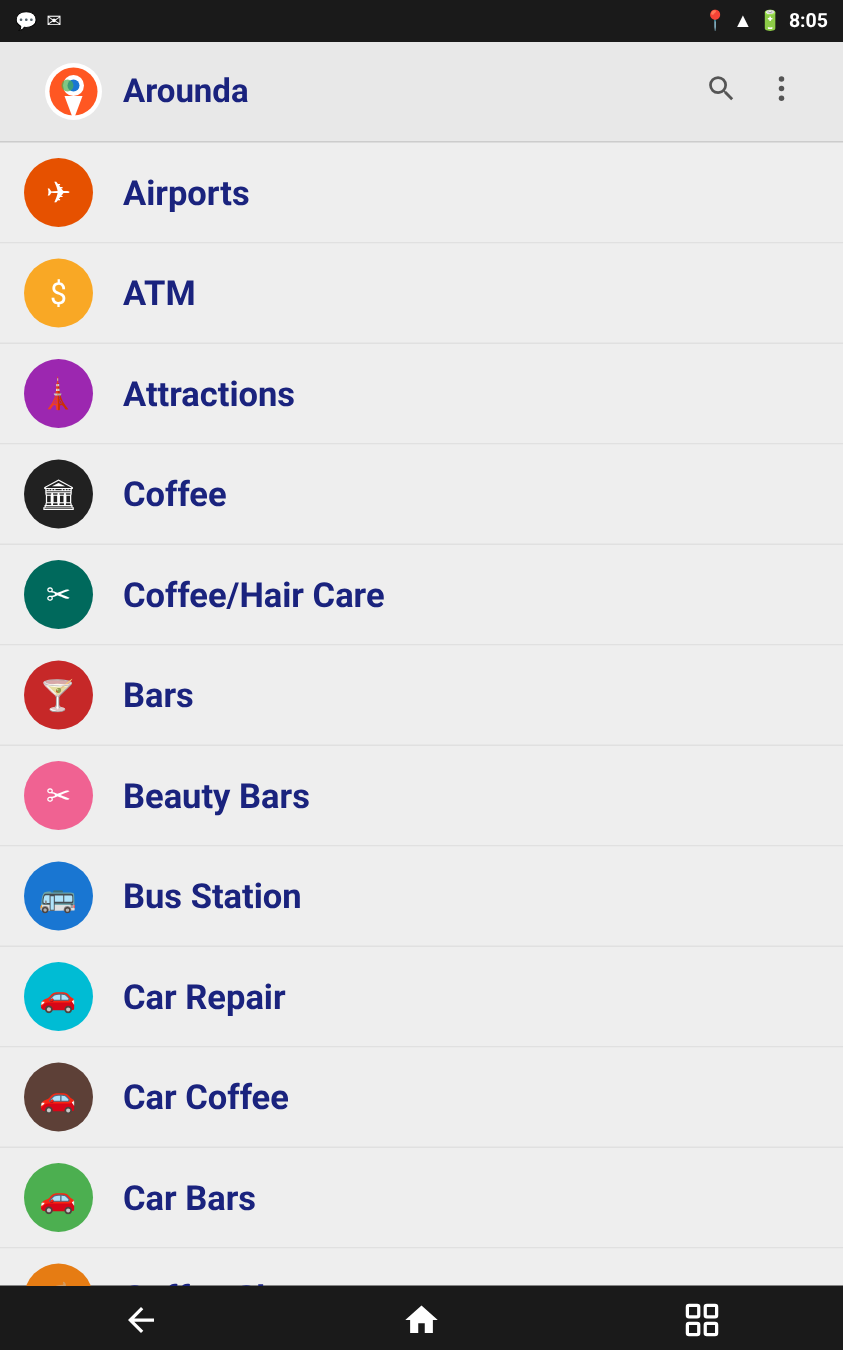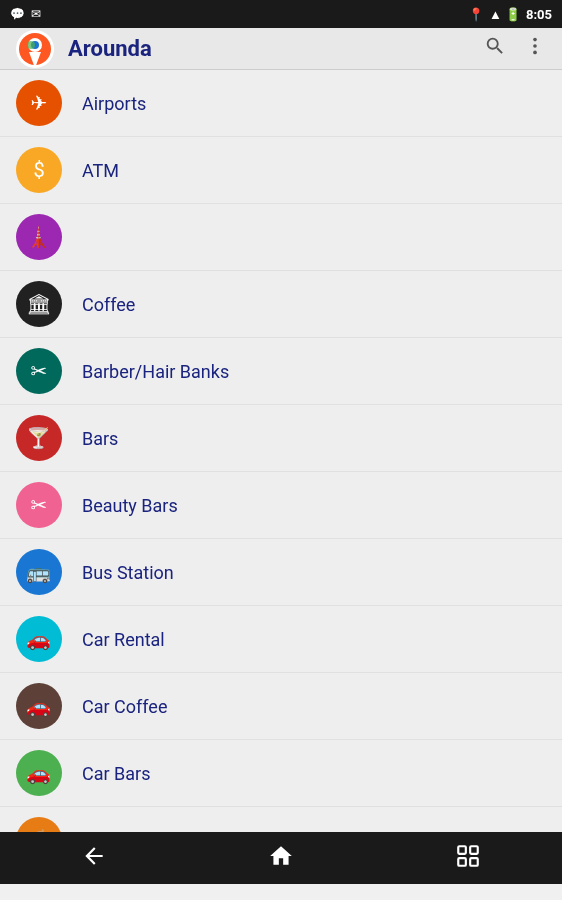--- a/index.html
+++ b/index.html
@@ -22,24 +22,24 @@
       padding: 0 10px;
       color: white;
       font-size: 12px;
     }
     .status-bar-left { display: flex; gap: 6px; align-items: center; }
     .status-bar-right { display: flex; gap: 4px; align-items: center; font-weight: bold; font-size: 13px; }
 
     
     .app-bar {
       background: #e8e8e8;
-      height: 42px;
-      display: flex;
-      align-items: center;
-      padding: 0 16px;
+      height: 67px;
+      display: flex;
+      align-items: center;
+      padding: 0 30px;
       border-bottom: 1px solid #ccc;
     }
     .app-logo {
       width: 38px;
       height: 38px;
       margin-right: 14px;
     }
     .app-title {
       font-size: 22px;
       font-weight: bold;
@@ -78,23 +78,23 @@
       border-radius: 50%;
       display: flex;
       align-items: center;
       justify-content: center;
       margin-right: 20px;
       flex-shrink: 0;
       color: white;
       font-size: 20px;
     }
     .list-item-label {
-      font-size: 18px;
+      font-size: 23px;
       color: #1a237e;
-      font-weight: 400;
+      font-weight: 700;
     }
 
     
     .bottom-nav {
       background: #1a1a1a;
       height: 52px;
       display: flex;
       align-items: center;
       justify-content: space-around;
     }
@@ -164,44 +164,45 @@
 <div class="list-item">
       <div class="list-item-icon bg-orange">✈</div>
       <span class="list-item-label">Airports</span>
     </div>
     <div class="list-item">
       <div class="list-item-icon bg-yellow">$</div>
       <span class="list-item-label">ATM</span>
     </div>
     <div class="list-item">
       <div class="list-item-icon bg-purple">🗼</div>
+      <span class="list-item-label">Attractions</span>
     </div>
     <div class="list-item">
       <div class="list-item-icon bg-black">🏛</div>
       <span class="list-item-label">Coffee</span>
     </div>
     <div class="list-item">
       <div class="list-item-icon bg-teal">✂</div>
-      <span class="list-item-label">Barber/Hair Banks</span>
+      <span class="list-item-label">Coffee/Hair Care</span>
     </div>
     <div class="list-item">
       <div class="list-item-icon bg-red">🍸</div>
       <span class="list-item-label">Bars</span>
     </div>
     <div class="list-item">
       <div class="list-item-icon bg-pink">✂</div>
       <span class="list-item-label">Beauty Bars</span>
     </div>
     <div class="list-item">
       <div class="list-item-icon bg-blue">🚌</div>
       <span class="list-item-label">Bus Station</span>
     </div>
     <div class="list-item">
       <div class="list-item-icon bg-cyan">🚗</div>
-      <span class="list-item-label">Car Rental</span>
+      <span class="list-item-label">Car Repair</span>
     </div>
     <div class="list-item">
       <div class="list-item-icon bg-brown">🚗</div>
       <span class="list-item-label">Car Coffee</span>
     </div>
     <div class="list-item">
       <div class="list-item-icon bg-green">🚗</div>
       <span class="list-item-label">Car Bars</span>
     </div>
     <div class="list-item">

